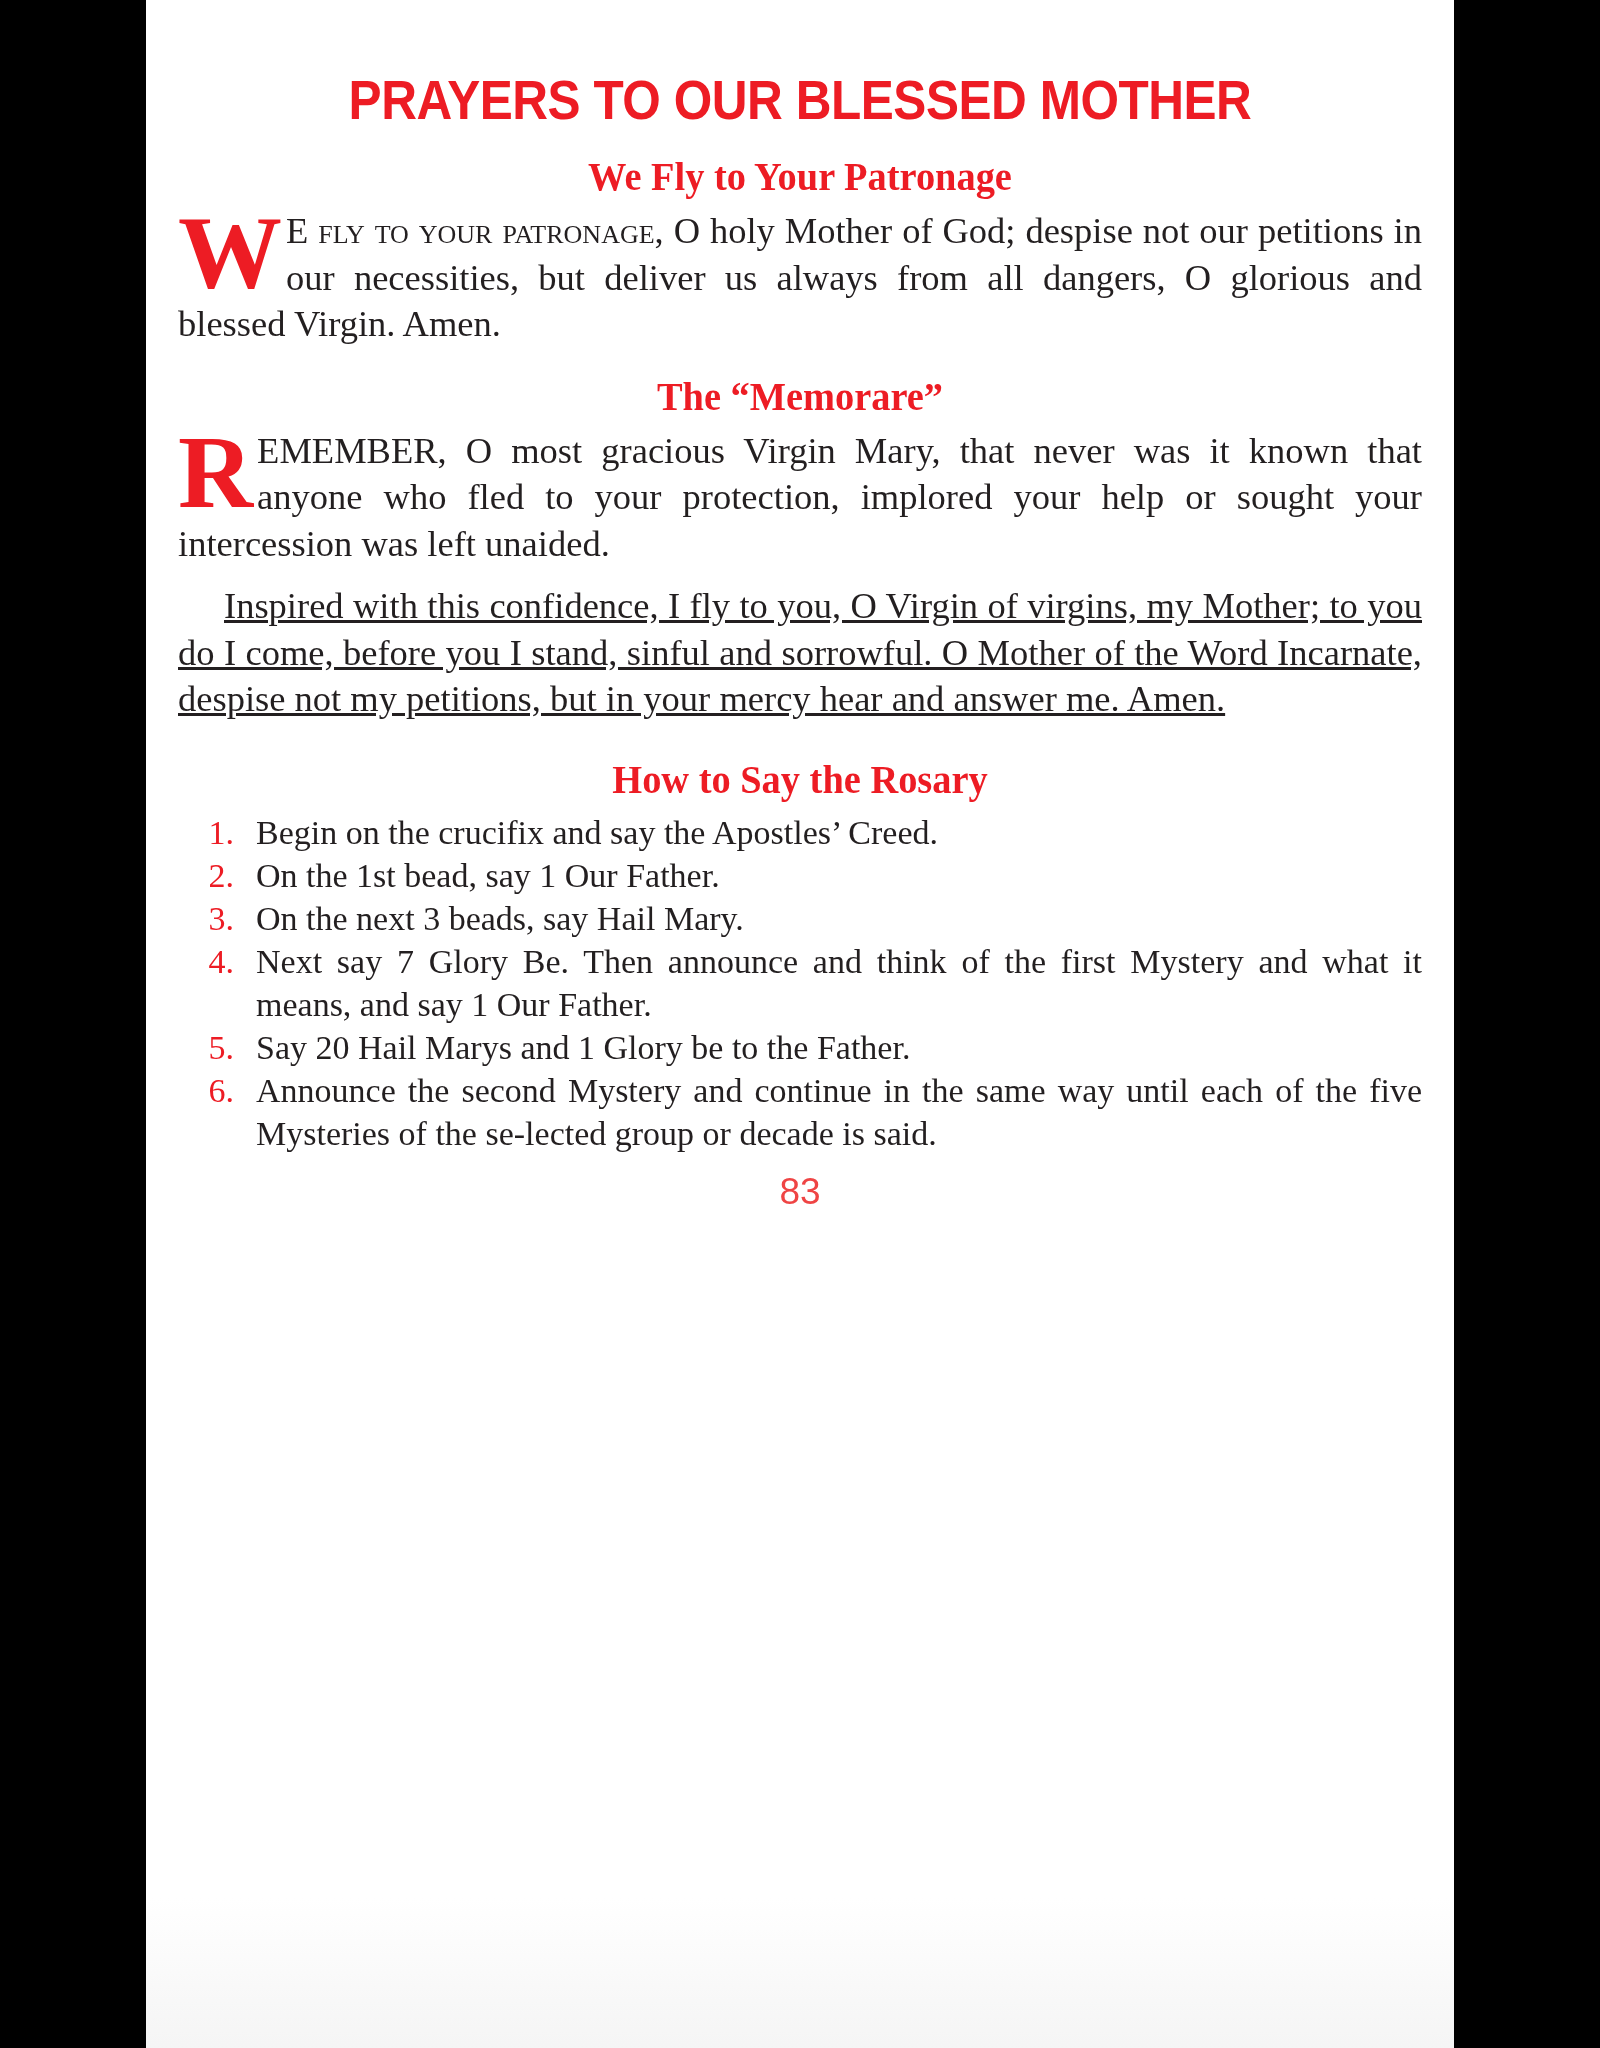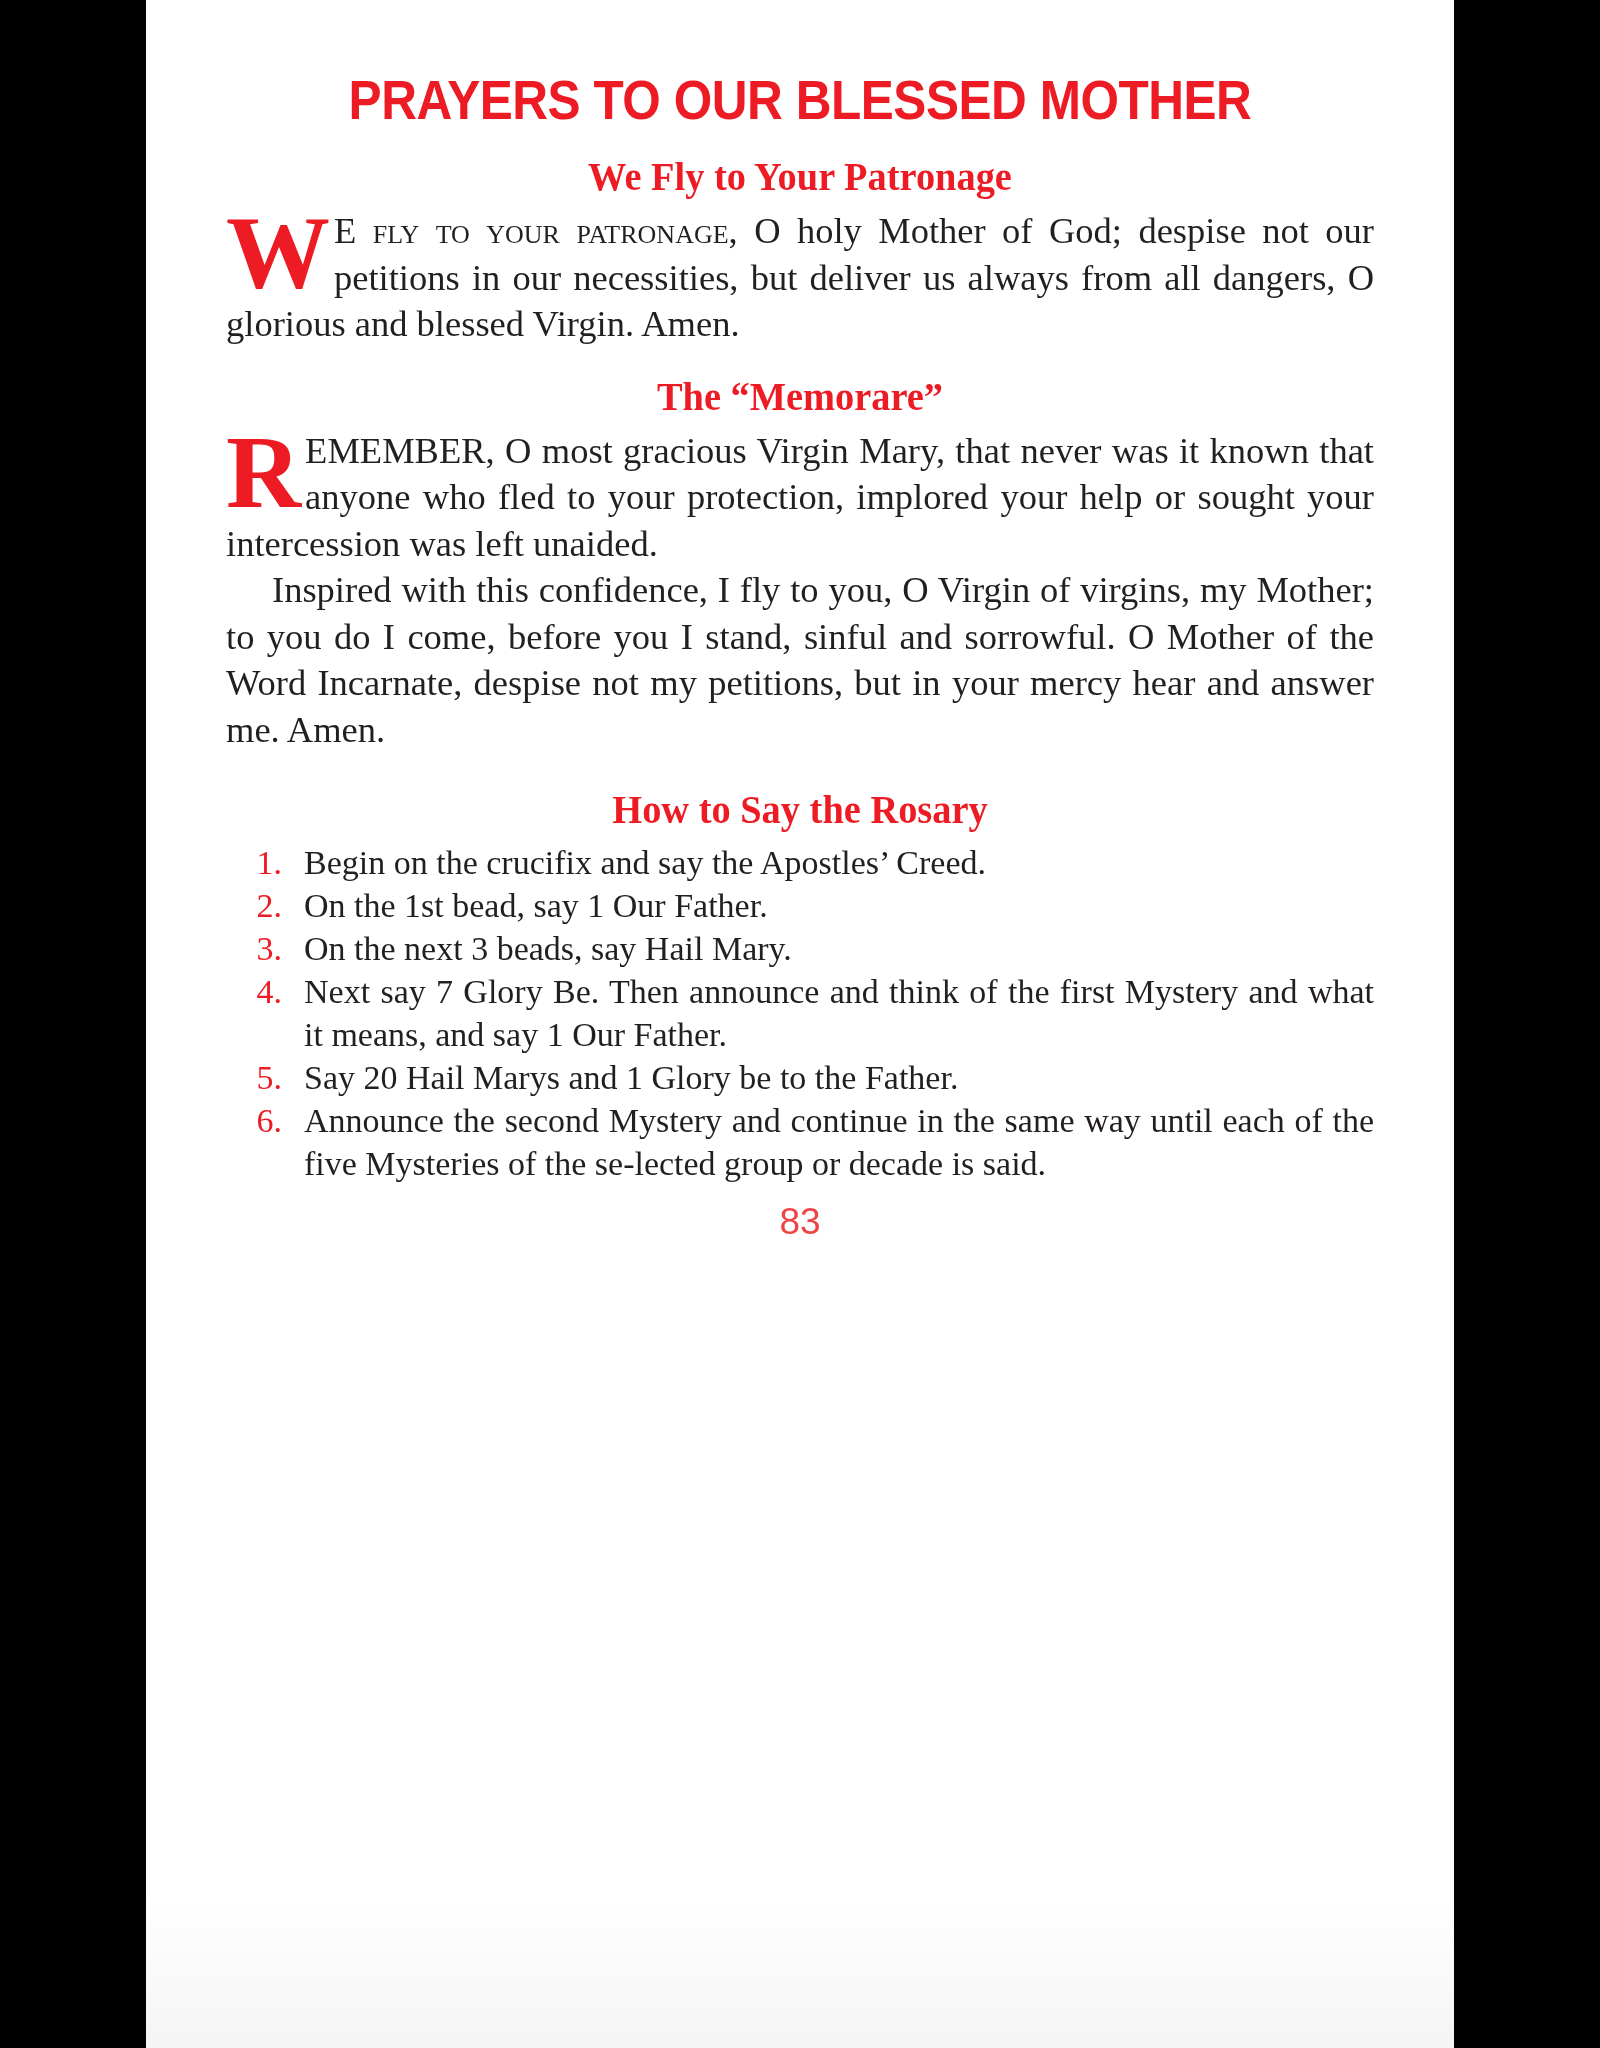--- a/index.html
+++ b/index.html
@@ -48,21 +48,21 @@
   .page-shade {
     position: absolute;
     left: 0; right: 0; bottom: 0;
     height: 150px;
     background: linear-gradient(to bottom, rgba(250,250,250,0) 0%, rgba(243,243,243,0.85) 100%);
     pointer-events: none;
   }
 
   .content {
     position: relative;
-    padding: 0 80px;
+    padding: 0 32px;
     box-sizing: border-box;
   }
 
   
   .masthead {
     text-align: center;
     margin-top: 72px;
   }
   .main-title {
     font-family: "Liberation Sans", "DejaVu Sans", sans-serif;
@@ -102,21 +102,21 @@
   
   .prose {
     font-size: 36.5px;
     line-height: 46.5px;
     color: #231f20;
     text-align: justify;
     text-justify: inter-word;
     margin: 0;
     hyphens: manual;
   }
-  .prose + .prose { margin-top: 0; }
+  .prose + .prose { margin-top: 16px; text-decoration: underline; }
   .prose.indent { text-indent: 46px; }
 
   
   .dropcap {
     float: left;
     font-family: "Liberation Serif", "DejaVu Serif", serif;
     font-weight: bold;
     color: #ed1c24;
     font-size: 104px;
     line-height: 80px;

